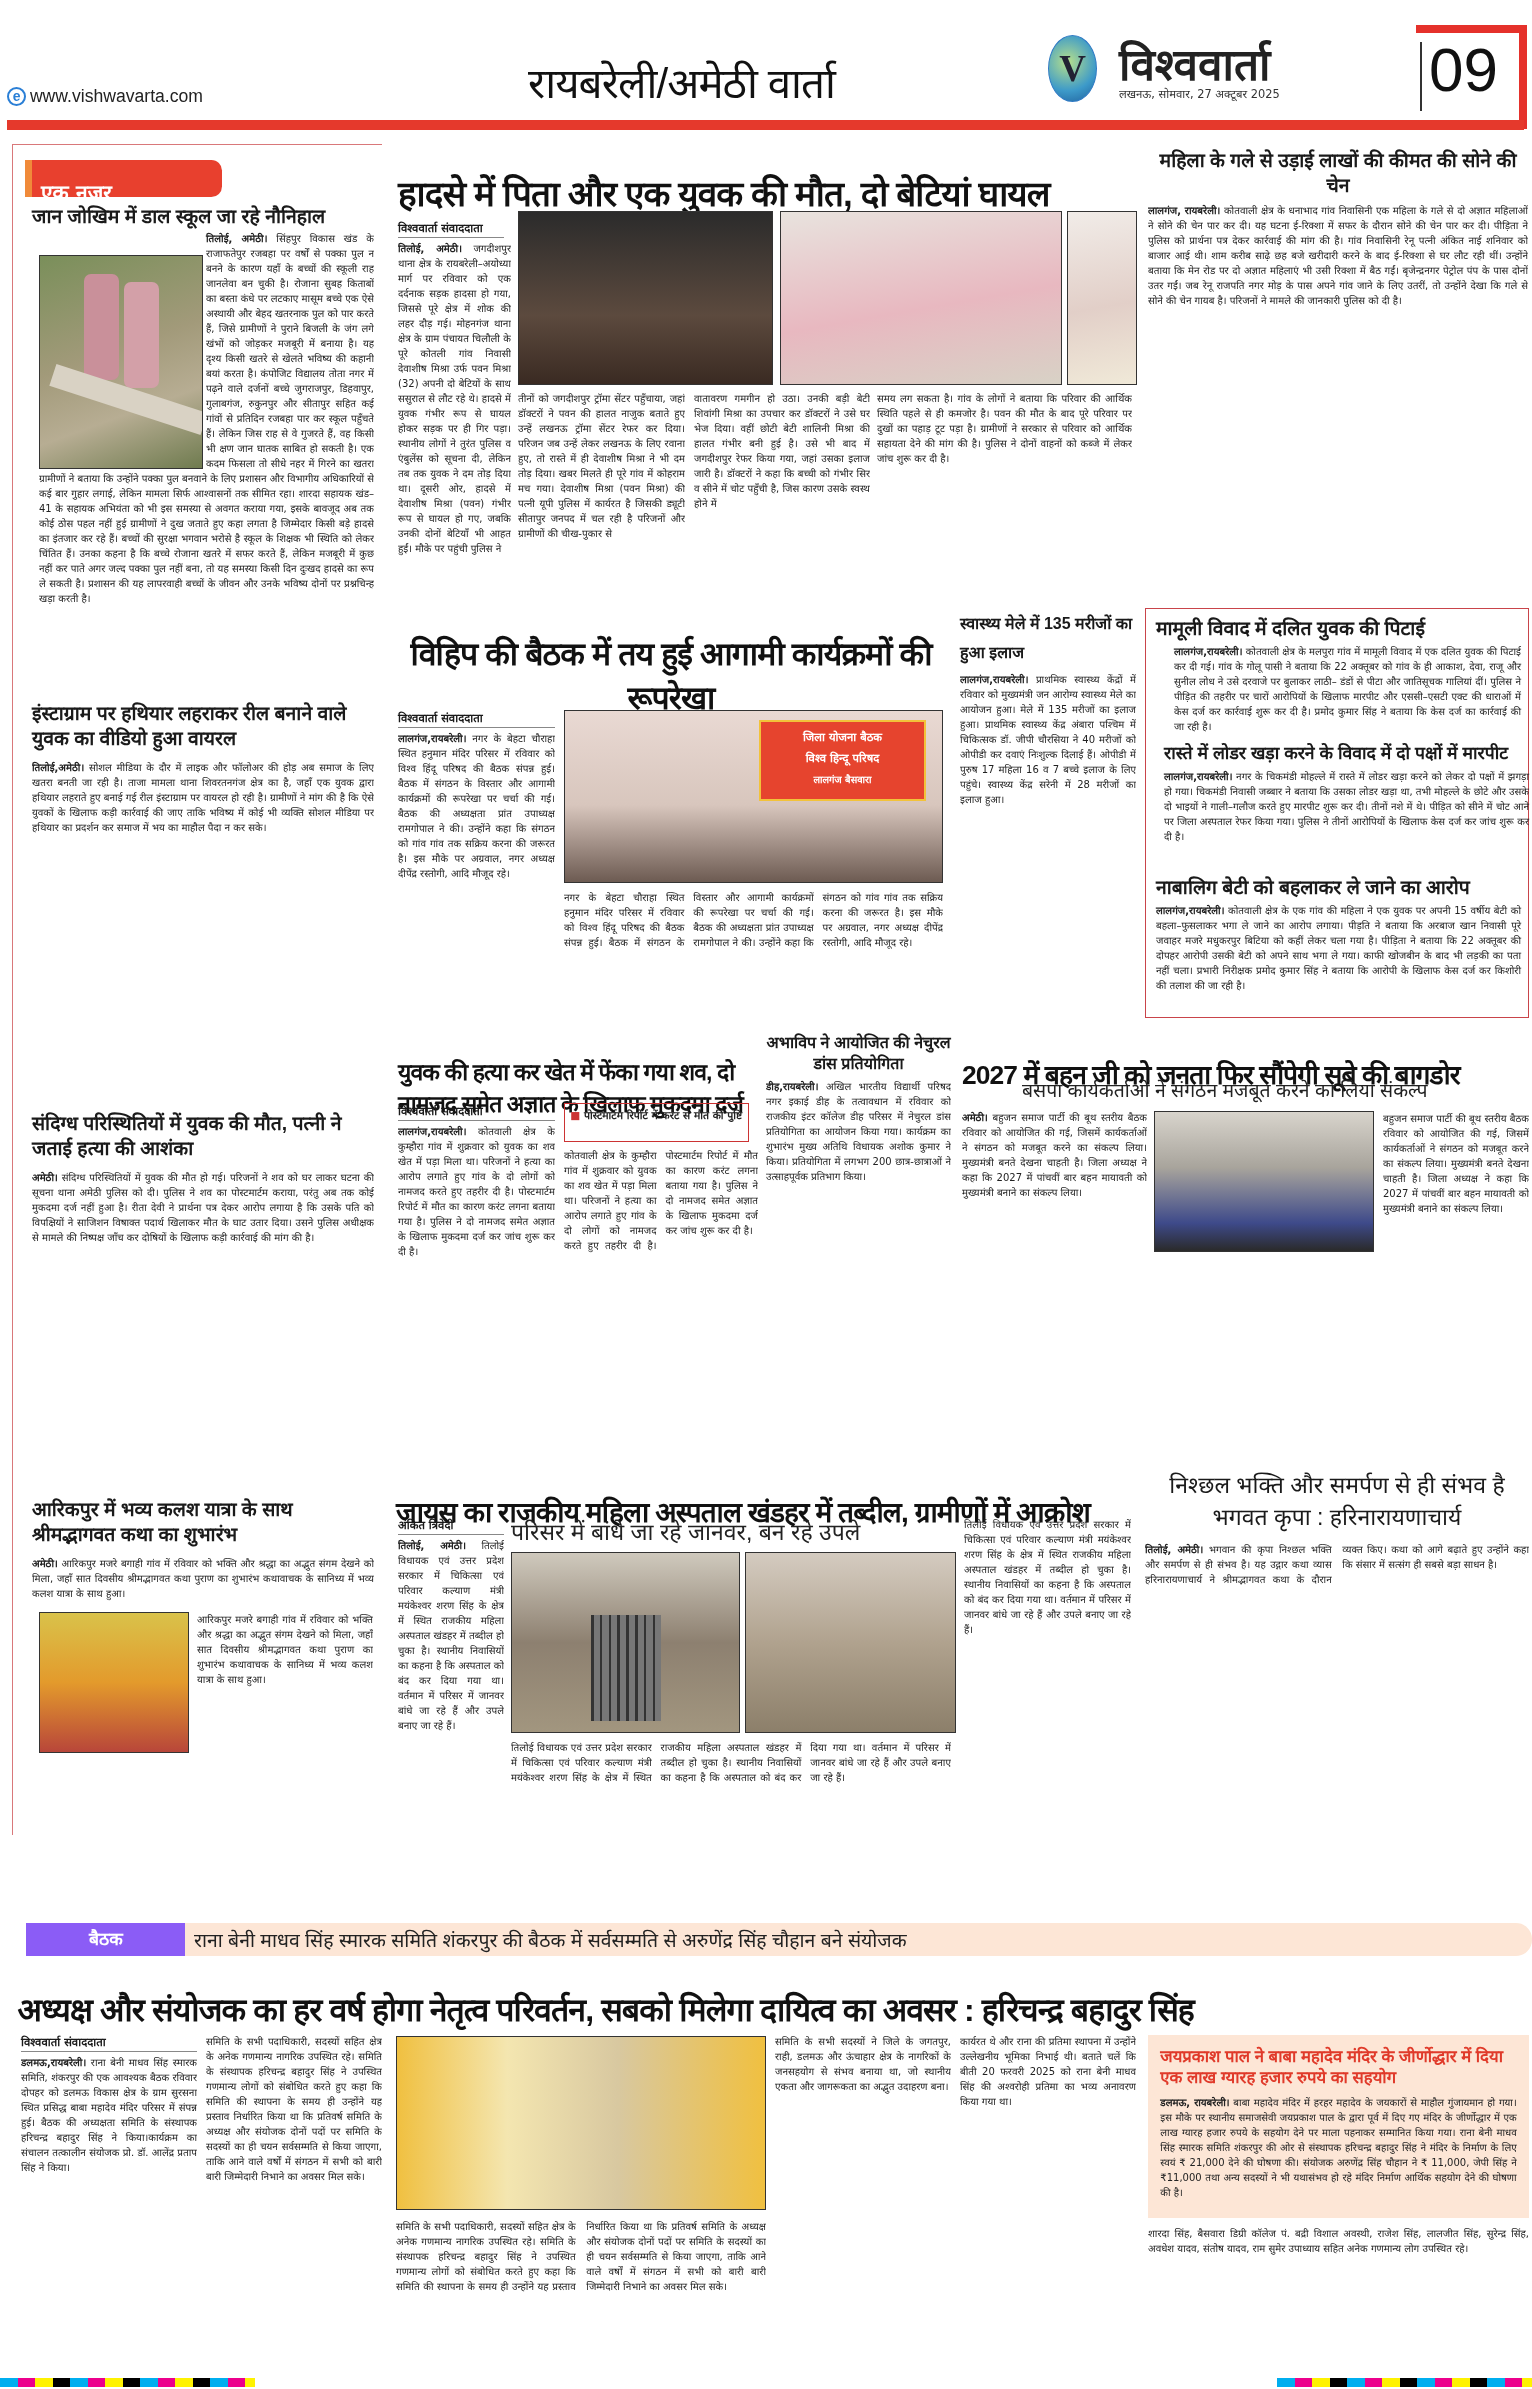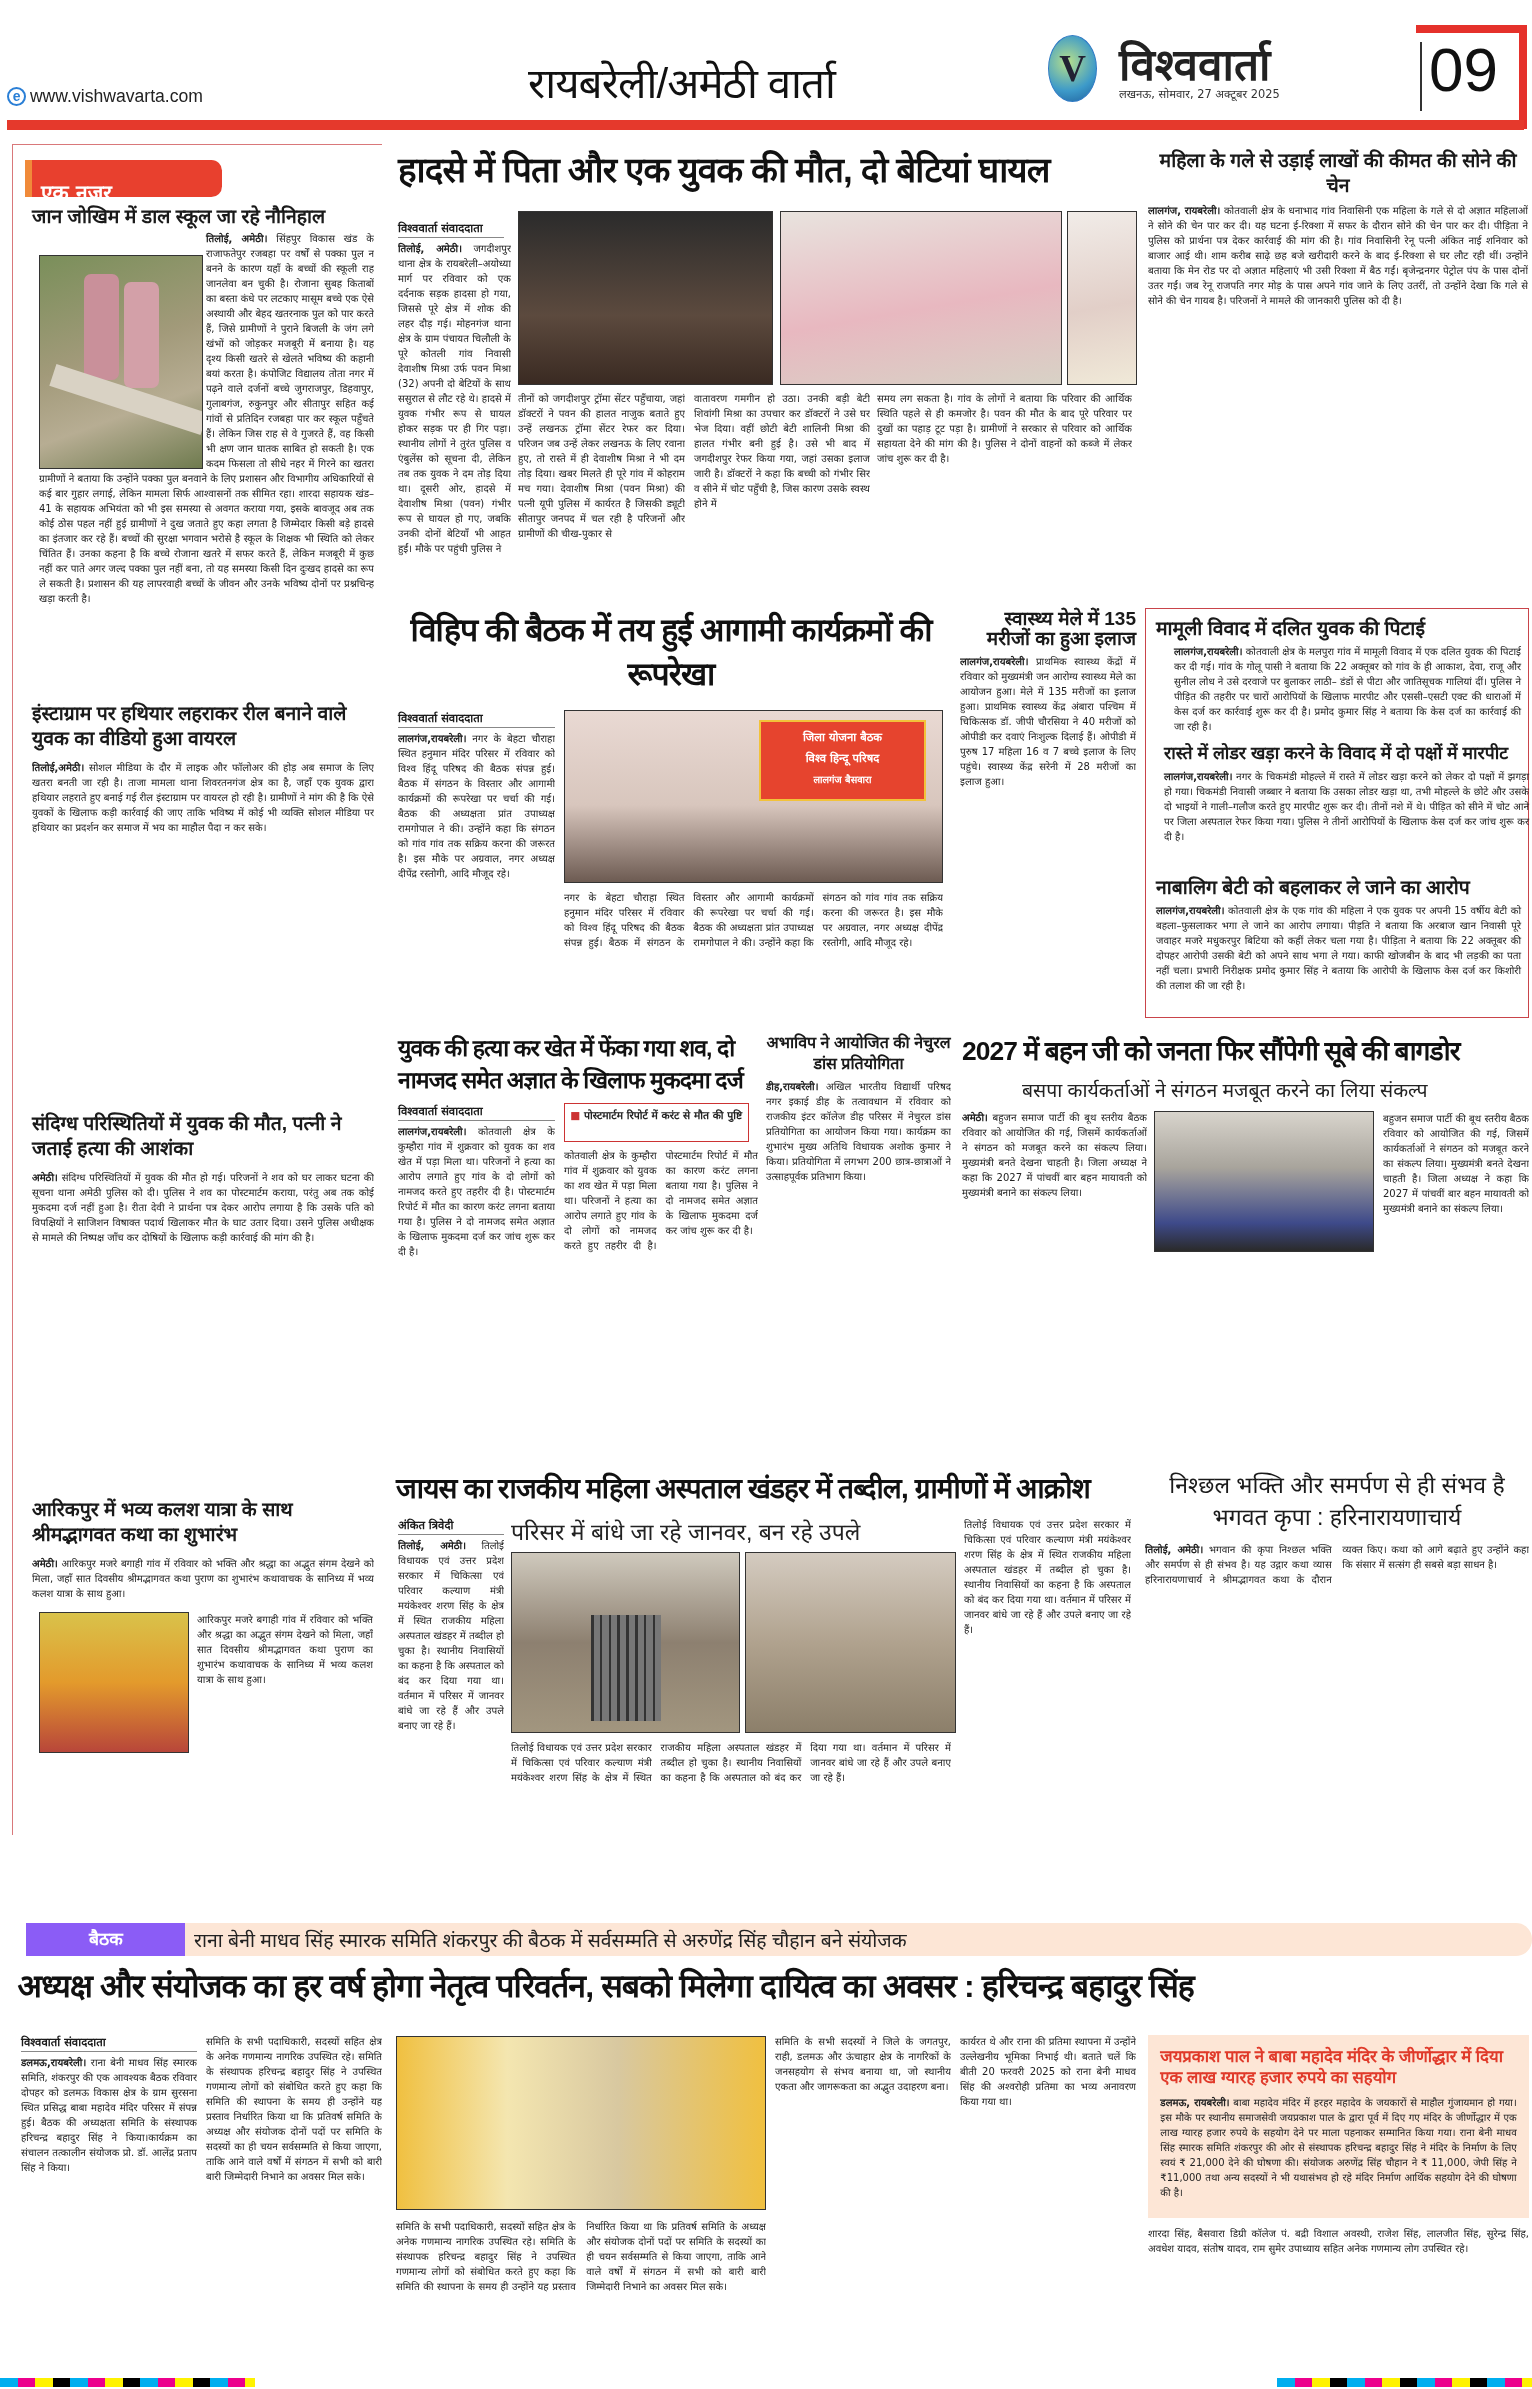--- a/index.html
+++ b/index.html
@@ -24,21 +24,21 @@
   .dateline { font-weight: bold; }
   .byline { font-size: 11.4px; font-weight: bold; border-bottom: 1.8px solid #888; padding-bottom: 1.8px; margin-bottom: 3.5px; }
   .photo { background: #8a8a7a; border: 0.9px solid #333; overflow: hidden; position: absolute; }
 
   
   #ek-nazar { left: 12.3px; top: 144px; width: 370px; height: 1691px; border: 1.8px solid #d9787a; border-right: none; border-bottom: none; }
   .ek-tag { left: 25px; top: 160px; width: 197px; height: 37px; background: linear-gradient(90deg, #f08a3a 0 7px, #e8402e 7px); border-radius: 0 10.6px 10.6px 0; color: #fff; font-size: 21px; font-weight: bold; padding: 18px 16px; }
   .ek-h { font-size: 19.4px; font-weight: bold; color: #1a1a1a; line-height: 25px; font-family: "Liberation Sans", sans-serif; }
 
   
-  .hl-big { font-family: "Liberation Sans", sans-serif; font-weight: bold; color: #111; letter-spacing: -0.9px; }
+  .hl-big { font-family: "Liberation Sans", sans-serif; font-weight: bold; color: #111; letter-spacing: -0.9px; margin-top: 24px; }
   .right-box { border: 1.8px solid #c9444a; }
   .right-h { font-size: 19.4px; font-weight: bold; font-family: "Liberation Sans", sans-serif; line-height: 23px; }
 
   
   .baithak-bar { left: 26.4px; top: 1923px; width: 1506px; height: 33px; background: #fde6d6; border-radius: 0 16px 16px 0; }
   .baithak-tag { left: 26.4px; top: 1923px; width: 159px; height: 33px; background: #8b5cf6; color: #fff; font-size: 17.6px; font-weight: bold; text-align: center; line-height: 33px; }
   .baithak-text { left: 194px; top: 1926px; font-size: 19.4px; color: #222; font-family: "Liberation Sans", sans-serif; }
   .mandir-box { left: 1148px; top: 2035px; width: 381px; height: 183px; background: #fde6d6; padding: 10.6px 12.3px; }
   .mandir-h { color: #e03a2a; font-size: 16.7px; font-weight: bold; line-height: 21px; font-family: "Liberation Sans", sans-serif; }
 
@@ -142,21 +142,21 @@
 <div class="photo" style="left:564px; top:710px; width:379px; height:173px; background: linear-gradient(180deg,#e9d9d3,#d8c6bd 55%,#6d5b52);">
   <div style="position:absolute; left:194px; top:8.8px; width:167px; height:81px; background:#e6442e; border:2.6px solid #f2c23a; color:#fff; text-align:center; font-size:11.4px; font-weight:bold; padding-top:5.3px; line-height:21px;">
     <div>जिला योजना बैठक</div>
     <div>विश्व हिन्दू परिषद</div>
     <div style="font-size:9.7px;">लालगंज बैसवारा</div>
   </div>
 </div>
 <div class="abs col-text" style="left:564px; top:890px; width:379px; height:132px; overflow:hidden; column-count:3; column-gap:8.8px;">नगर के बेहटा चौराहा स्थित हनुमान मंदिर परिसर में रविवार को विश्व हिंदू परिषद की बैठक संपन्न हुई। बैठक में संगठन के विस्तार और आगामी कार्यक्रमों की रूपरेखा पर चर्चा की गई। बैठक की अध्यक्षता प्रांत उपाध्यक्ष रामगोपाल ने की। उन्होंने कहा कि संगठन को गांव गांव तक सक्रिय करना की जरूरत है। इस मौके पर अग्रवाल, नगर अध्यक्ष दीपेंद्र रस्तोगी, आदि मौजूद रहे।</div>
 
 <div class="abs" style="left:960px; top:609px; width:176px;">
-  <div class="right-h" style="text-align:right; font-size:19px; line-height:20px;">स्वास्थ्य मेले में 135 मरीजों का हुआ इलाज</div>
+  <div class="right-h" style="text-align:left; font-size:16px; line-height:29px;">स्वास्थ्य मेले में 135 मरीजों का हुआ इलाज</div>
   <div class="col-text" style="margin-top:5.3px; height:388px; overflow:hidden;">
     <span class="dateline">लालगंज,रायबरेली।</span>
     <span>प्राथमिक स्वास्थ्य केंद्रों में रविवार को मुख्यमंत्री जन आरोग्य स्वास्थ्य मेले का आयोजन हुआ। मेले में 135 मरीजों का इलाज हुआ। प्राथमिक स्वास्थ्य केंद्र अंबारा पश्चिम में चिकित्सक डॉ. जीपी चौरसिया ने 40 मरीजों को ओपीडी कर दवाएं निःशुल्क दिलाई हैं। ओपीडी में पुरुष 17 महिला 16 व 7 बच्चे इलाज के लिए पहुंचे। स्वास्थ्य केंद्र सरेनी में 28 मरीजों का इलाज हुआ।</span>
   </div>
 </div>
 
 <div class="abs right-box" style="left:1145px; top:608px; width:384px; height:410px;"></div>
 <div class="abs" style="left:1156px; top:617px; width:365px;">
   <div class="right-h">मामूली विवाद में दलित युवक की पिटाई</div>
   <div class="col-text" style="margin-top:3.5px;margin-left:18px;">

